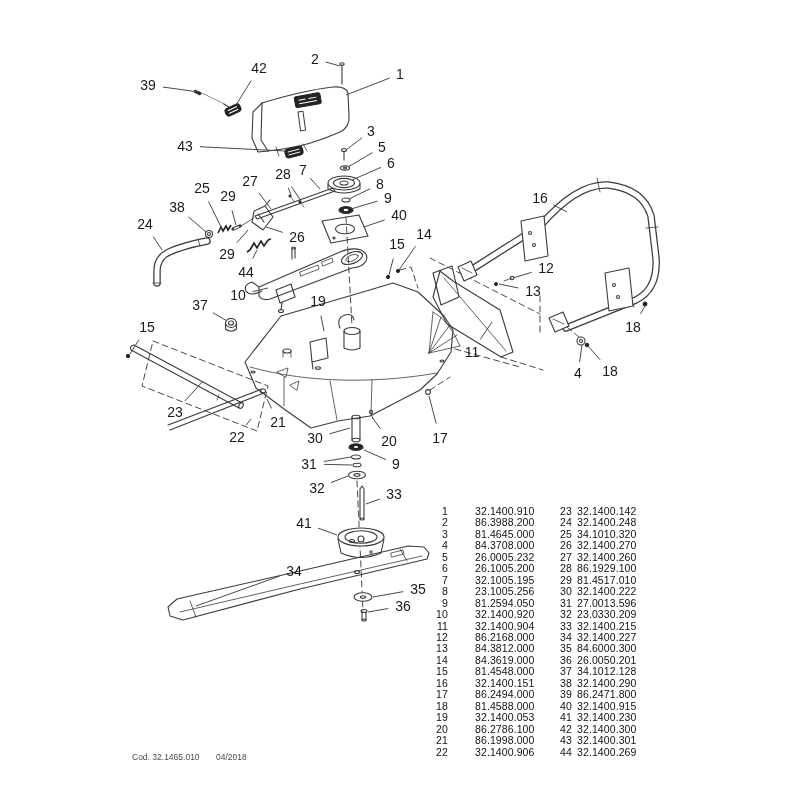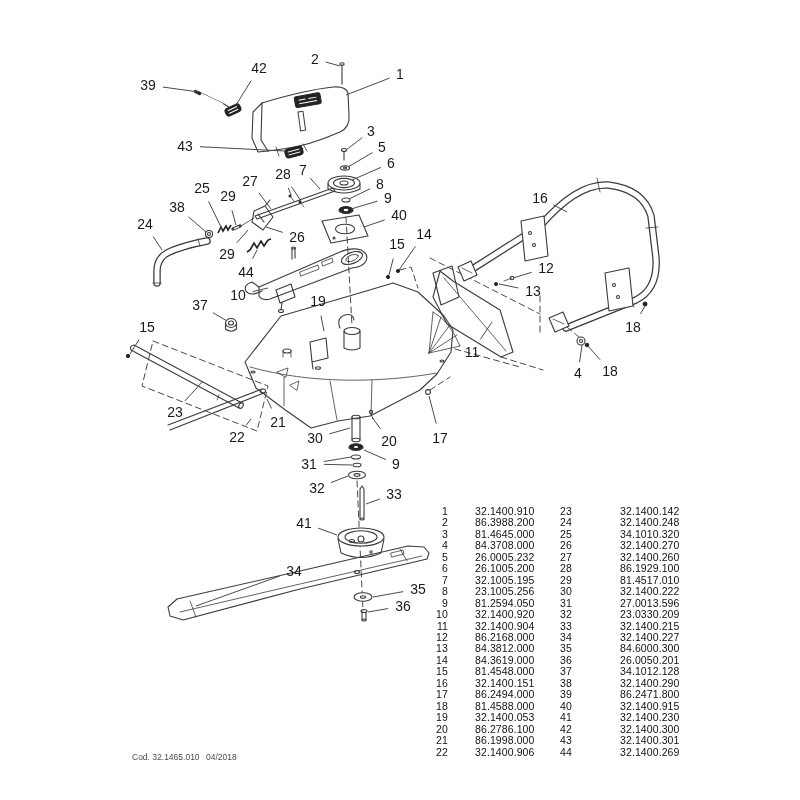--- a/index.html
+++ b/index.html
@@ -12,23 +12,23 @@
   .dk{fill:#232323;stroke:#232323;}
   .wfill{fill:#ffffff;}
   .tube{fill:none;stroke:#3b3b3b;stroke-width:7.5;stroke-linecap:round;stroke-linejoin:round;}
   .tubein{fill:none;stroke:#ffffff;stroke-width:5;stroke-linecap:round;stroke-linejoin:round;}
   .coil{fill:none;stroke:#222;stroke-width:1.6;}
   #parts-table{position:absolute;left:430px;top:506px;display:grid;
     grid-template-columns:18px 112px 11px 120px;line-height:11.45px;
     font-size:10.5px;color:#111;letter-spacing:0.1px;}
   .pt-item{text-align:right;}
   .pt-code{padding-left:27px;}
-  .pt-code2{padding-left:21px;margin-left:28px;}
+  .pt-code2{padding-left:6px;}
   #footer{position:absolute;left:132px;top:752px;font-size:8.5px;color:#4a4a4a;}
-  #footer .date{margin-left:4px;}
+  #footer .date{margin-left:14px;}
 </style>
 </head>
 <body>
 
 <div class="page">
 
   <svg id="diagram-svg" width="800" height="800" viewBox="0 0 800 800" xmlns="http://www.w3.org/2000/svg">
 
     <g>
       <path class="ln" d="M262,103 Q305,90 333,87 Q346,86 348,93 L349,116 Q350,127 340,132 Q308,146 283,149 L268,151"></path>

